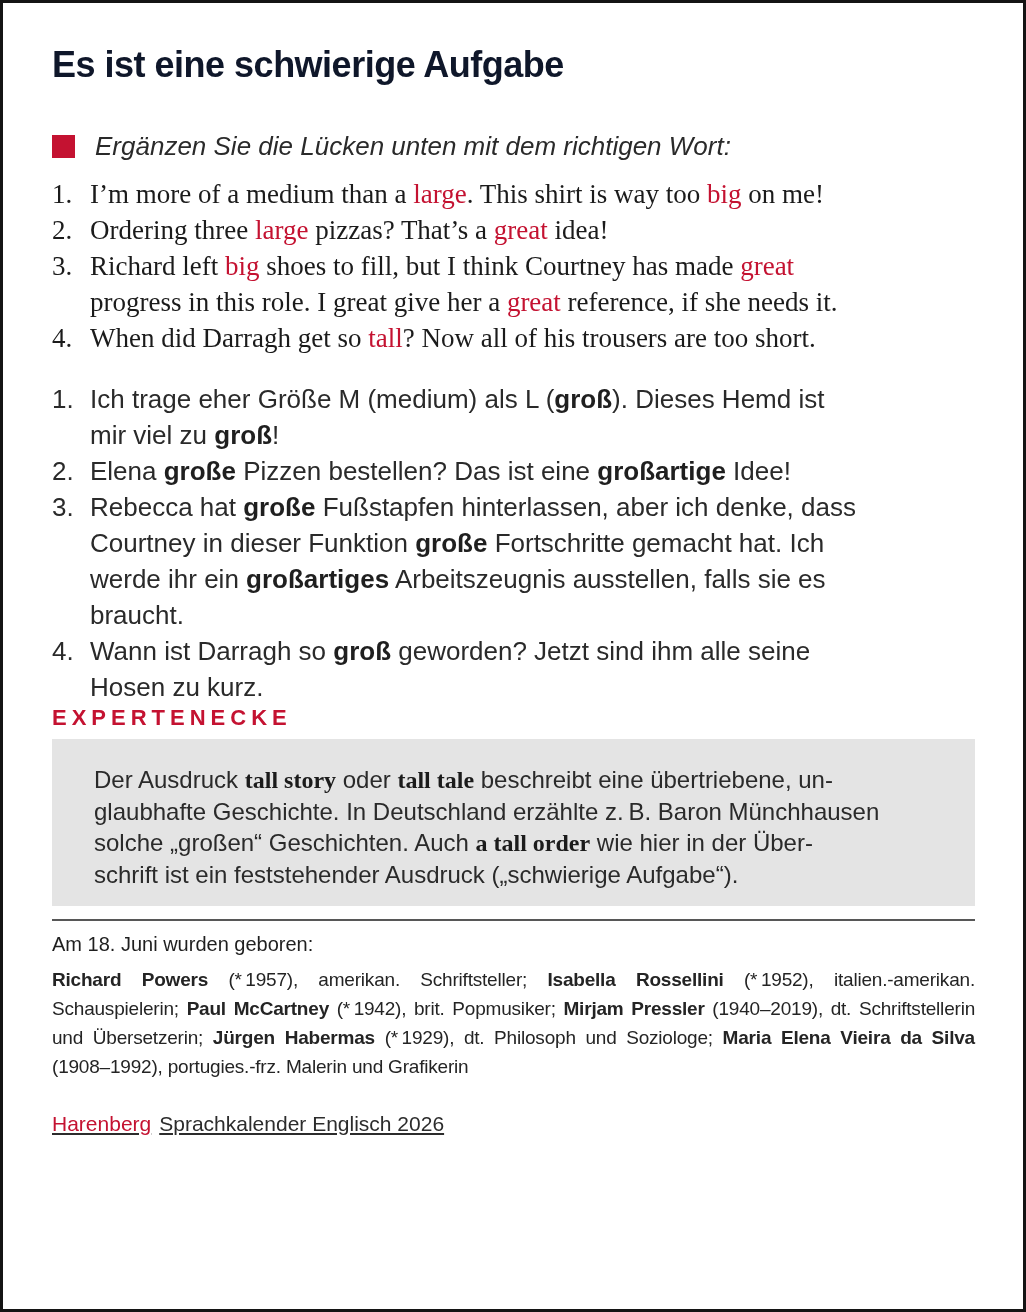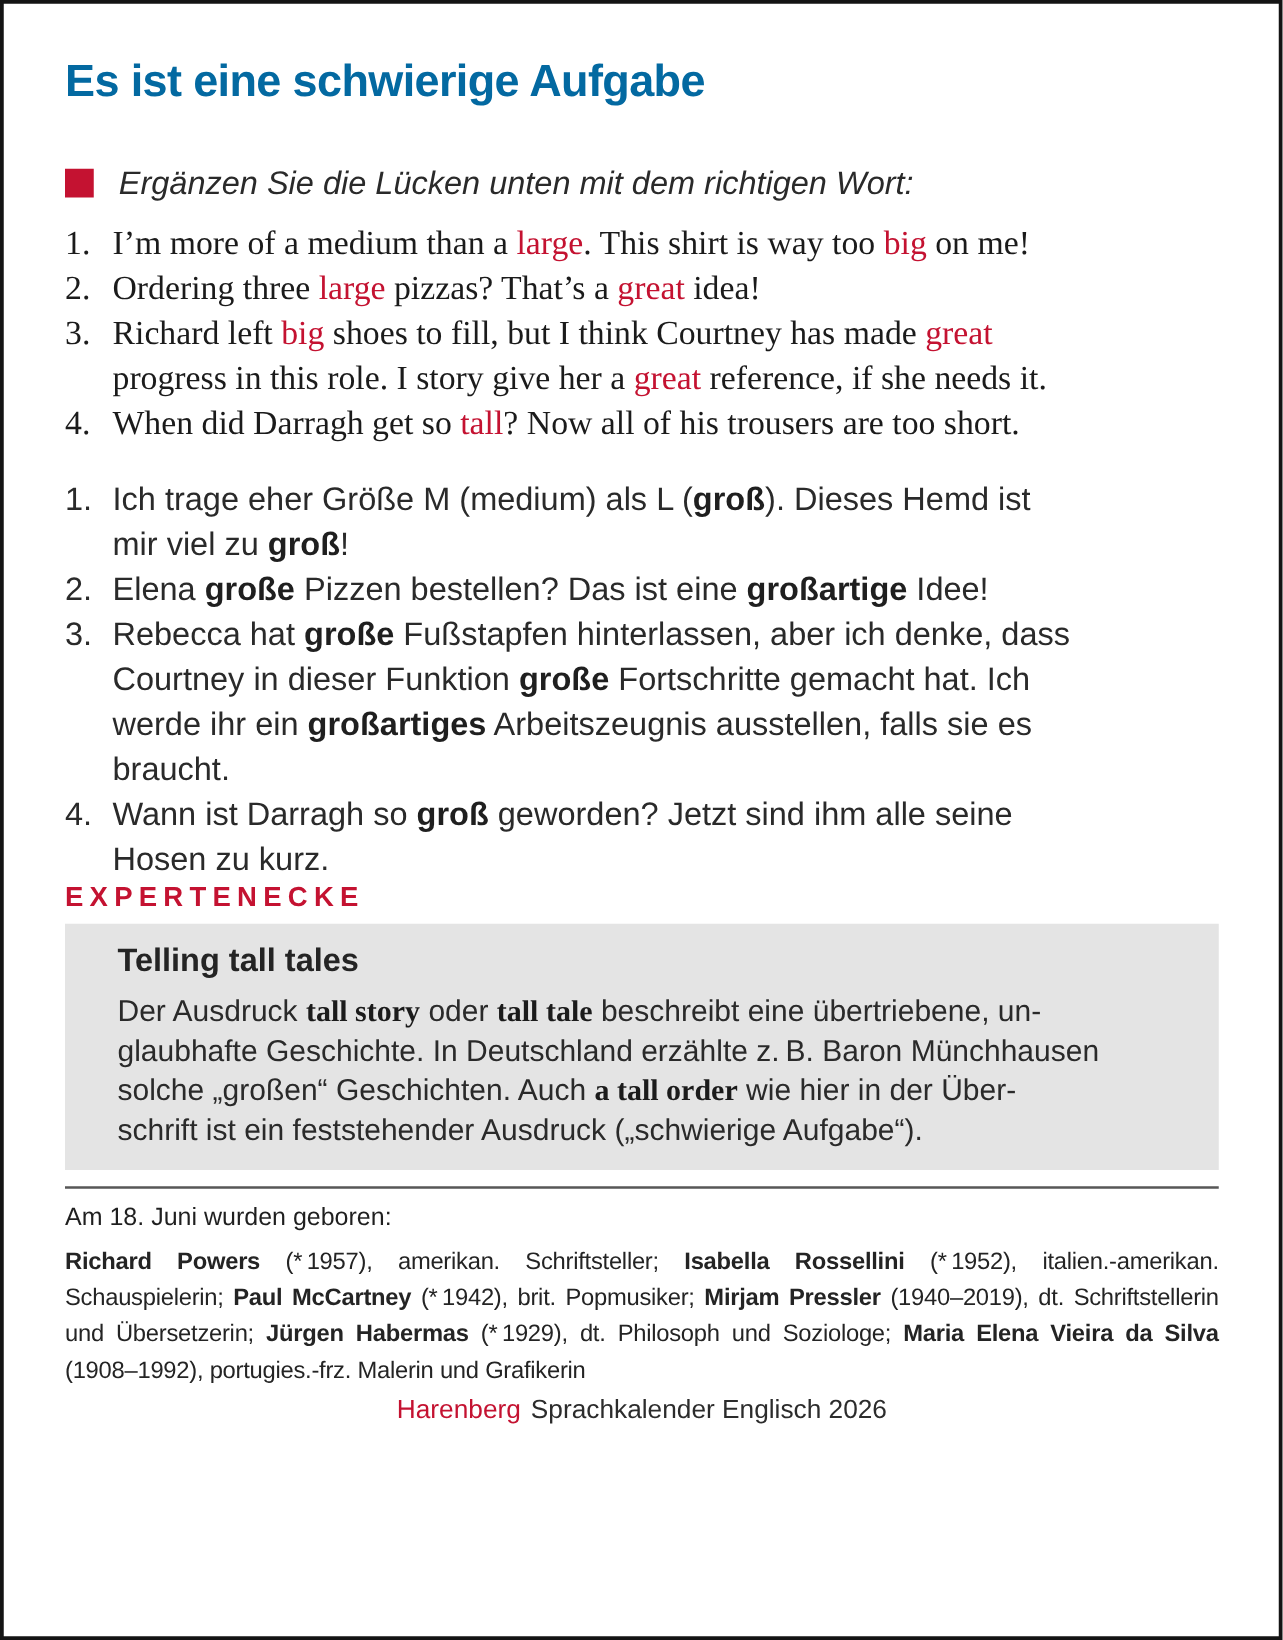--- a/index.html
+++ b/index.html
@@ -13,21 +13,21 @@
   body{
     width:1026px;height:1312px;
     border:3px solid #141414;
     padding:42px 48px 0 49px;
     font-family:"Liberation Sans",sans-serif;
     color:var(--text-black);
     overflow:hidden;
   }
   h1.title{
     font-size:36px;line-height:40px;font-weight:700;
-    letter-spacing:-0.5px;color:#0369a1;
+    letter-spacing:-0.5px;color:#0f172a;
   }
   .instruction{
     margin-top:44px;display:flex;align-items:center;height:34px;
   }
   .red-square{
     width:23px;height:23px;background:var(--accent-red);
     display:inline-block;flex:0 0 auto;margin-right:20px;
   }
   .instruction .instr-text{
     font-style:italic;font-size:26px;color:#2a2a2a;
@@ -70,21 +70,21 @@
   }
   .bday-heading{
     margin-top:11px;font-size:20px;line-height:24px;font-weight:400;color:#1f1f1f;
   }
   .bday{
     margin-top:9px;font-size:19px;line-height:29px;
     text-align:justify;color:#242424;letter-spacing:-0.2px;
   }
   .bday .em{font-weight:700;}
   .footer{
-    margin-top:4px;text-align:center;font-size:21px;line-height:25px;color:#2c2c2c;
+    margin-top:30px;text-align:left;font-size:21px;line-height:25px;color:#2c2c2c;text-decoration:underline;
   }
   .footer .brand{color:var(--accent-red);margin-right:8px;}
 </style>
 </head>
 <body>
 
 <h1 class="title">Es ist eine schwierige Aufgabe</h1>
 
 <div class="instruction">
   <span class="red-square"></span>
@@ -95,21 +95,21 @@
   <li>
     <span class="num">1.</span>
     <span class="txt"><span>I’m more of a medium than a </span><span class="em">large</span><span>. This shirt is way too </span><span class="em">big</span><span> on me!</span></span>
   </li>
   <li>
     <span class="num">2.</span>
     <span class="txt"><span>Ordering three </span><span class="em">large</span><span> pizzas? That’s a </span><span class="em">great</span><span> idea!</span></span>
   </li>
   <li>
     <span class="num">3.</span>
-    <span class="txt"><span>Richard left </span><span class="em">big</span><span> shoes to fill, but I think Courtney has made </span><span class="em">great</span><br><span>progress in this role. I story give her a </span><span class="em">great</span><span> reference, if she needs it.</span></span>
+    <span class="txt"><span>Richard left </span><span class="em">big</span><span> shoes to fill, but I think Courtney has made </span><span class="em">great</span><br><span>progress in this role. I great give her a </span><span class="em">great</span><span> reference, if she needs it.</span></span>
   </li>
   <li>
     <span class="num">4.</span>
     <span class="txt"><span>When did Darragh get so </span><span class="em">tall</span><span>? Now all of his trousers are too short.</span></span>
   </li>
 </ol>
 
 <ol class="ex-list de-list">
   <li>
     <span class="num">1.</span>
@@ -125,21 +125,20 @@
   </li>
   <li>
     <span class="num">4.</span>
     <span class="txt"><span>Wann ist Darragh so </span><span class="em">groß</span><span> geworden? Jetzt sind ihm alle seine</span><br><span>Hosen zu kurz.</span></span>
   </li>
 </ol>
 
 <div class="exp-heading">EXPERTENECKE</div>
 
 <div class="exp-box">
-  <h2>Telling tall tales</h2>
   <p><span>Der Ausdruck </span><span class="em">tall story</span><span> oder </span><span class="em">tall tale</span><span> beschreibt eine übertriebene, un-</span><br><span>glaubhafte Geschichte. In Deutschland erzählte z. B. Baron Münchhausen</span><br><span>solche „großen“ Geschichten. Auch </span><span class="em">a tall order</span><span> wie hier in der Über-</span><br><span>schrift ist ein feststehender Ausdruck („schwierige Aufgabe“).</span></p>
 </div>
 
 <hr class="rule">
 
 <div class="bday-heading">Am 18. Juni wurden geboren:</div>
 <p class="bday"><span class="em">Richard Powers</span><span> (* 1957), amerikan. Schriftsteller; </span><span class="em">Isabella Rossellini</span><span> (* 1952), italien.-amerikan. Schauspielerin; </span><span class="em">Paul McCartney</span><span> (* 1942), brit. Popmusiker; </span><span class="em">Mirjam Pressler</span><span> (1940–2019), dt. Schriftstellerin und Übersetzerin; </span><span class="em">Jürgen Habermas</span><span> (* 1929), dt. Philosoph und Soziologe; </span><span class="em">Maria Elena Vieira da Silva</span><span> (1908–1992), portugies.-frz. Malerin und Grafikerin</span></p>
 
 <div class="footer">
   <span class="brand">Harenberg</span><span>Sprachkalender Englisch 2026</span>

